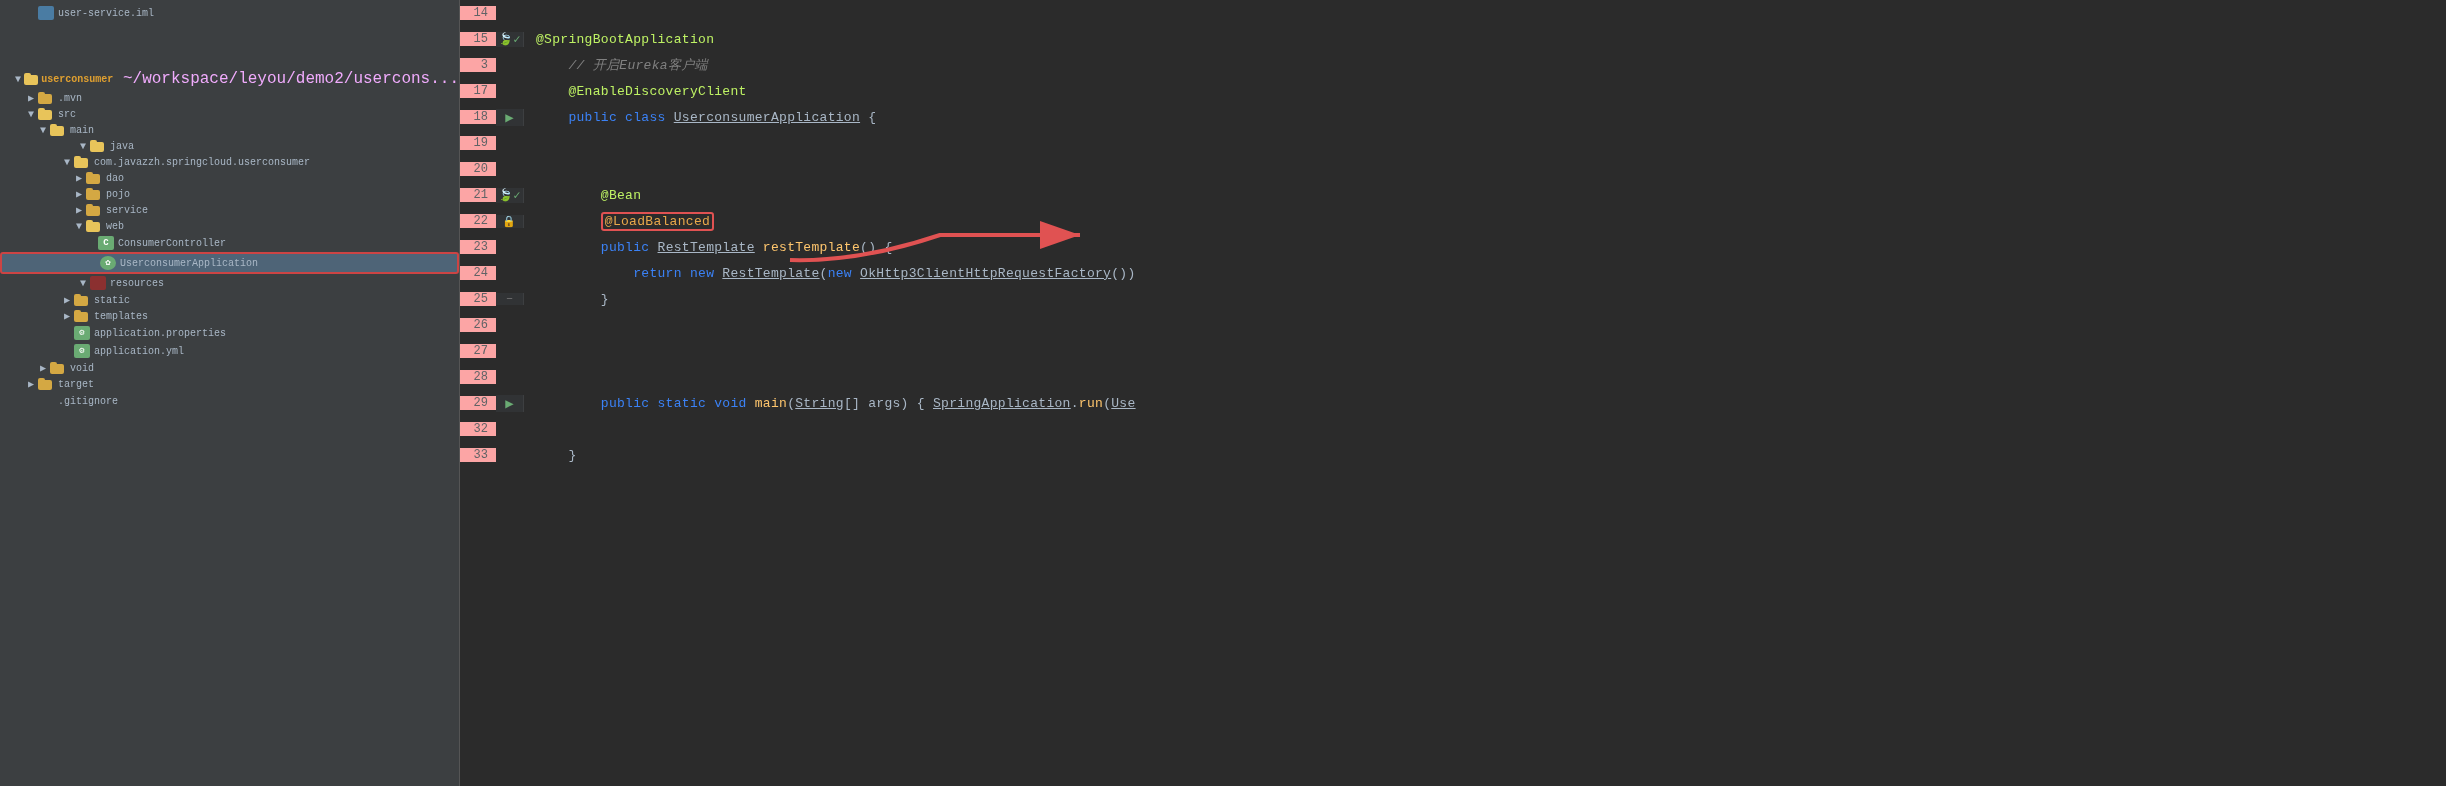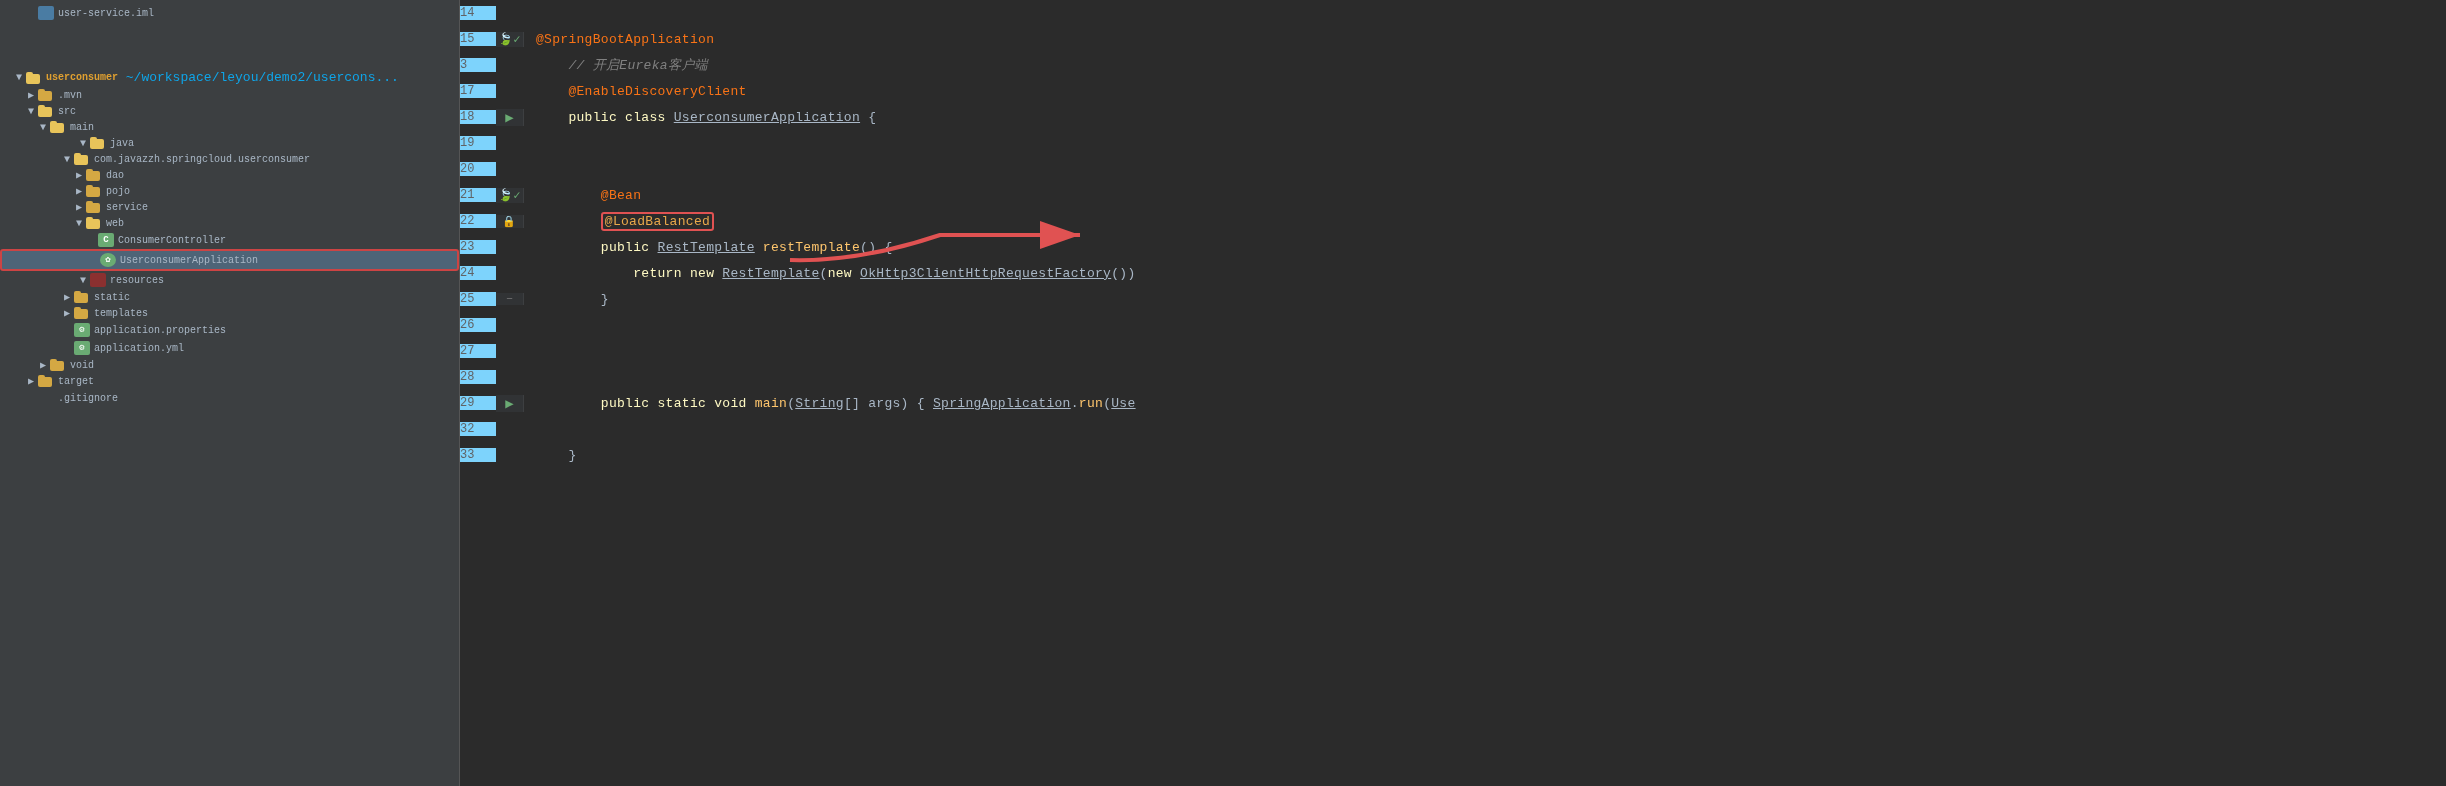--- a/index.html
+++ b/index.html
@@ -148,69 +148,69 @@
     .code-line {
       display: flex;
       align-items: center;
       height: 26px;
       position: relative;
     }
 
     .line-number {
       width: 36px;
       min-width: 36px;
-      text-align: left;
+      text-align: right;
       padding-right: 8px;
       color: #606366;
       font-size: 12px;
       user-select: none;
-      background: #7dd3fc;
+      background: #fca5a5;
     }
 
     .line-gutter {
       width: 28px;
       min-width: 28px;
       display: flex;
       align-items: center;
       justify-content: center;
       background: #313335;
       border-right: 1px solid #3d3f41;
     }
 
     .line-content {
       padding-left: 12px;
       flex: 1;
       white-space: pre;
       letter-spacing: 0.3px;
     }
 
     
-    .kw { color: #fef9c3; } 
-    .ann { color: #f97316; } 
+    .kw { color: #3b82f6; } 
+    .ann { color: #bef264; } 
     .cls { color: #a9b7c6; text-decoration: underline; } 
     .cmt { color: #808080; font-style: italic; } 
     .fn { color: #ffc66d; }
     .highlight-box {
       background: transparent;
       border: 2px solid #e05252;
       border-radius: 3px;
       padding: 0 2px;
       color: #e8a84a;
     }
 
     .sidebar-label {
       font-size: 10px;
     }
     .userconsumer-bold {
       font-weight: bold;
       color: #e0a030;
     }
     .path-dim {
-      color: #0ea5e9;
-      font-size: 13px;
+      color: #f0abfc;
+      font-size: 16px;
     }
   </style>
 </head>
 <body>
 
 <div id="sidebar">
 
   <div class="tree-item indent2">
     <span class="arrow empty"></span>
     <span class="icon-iml"></span>

